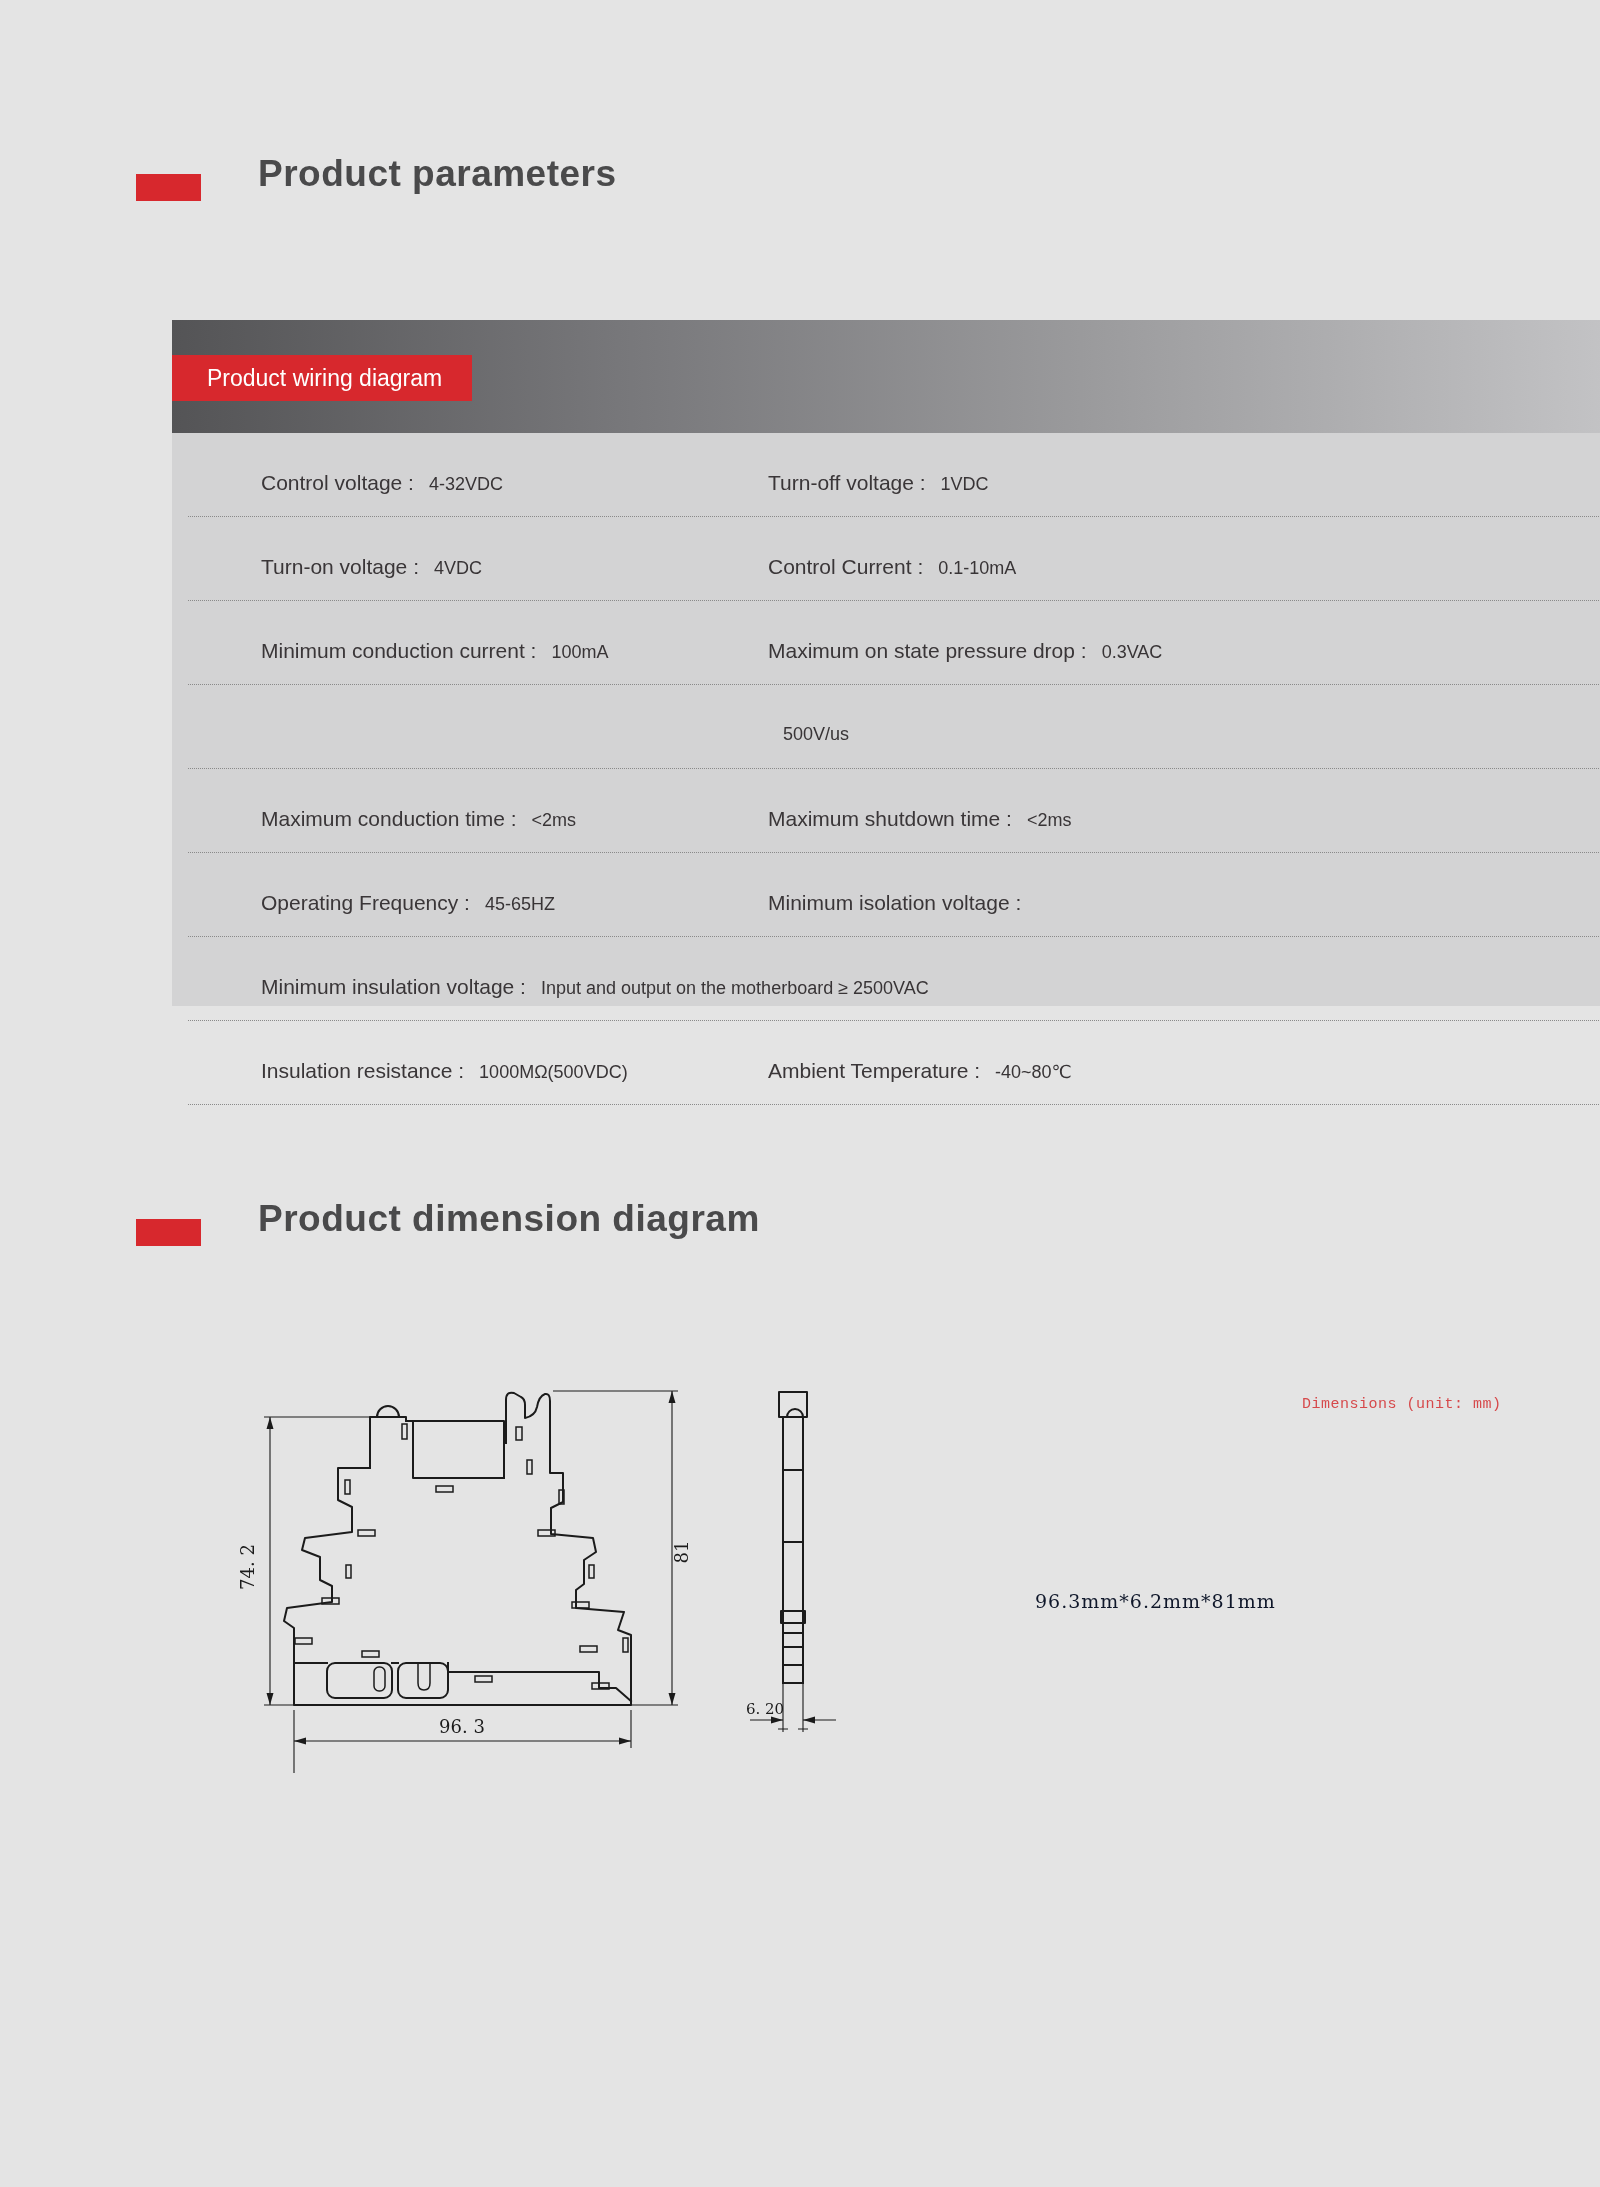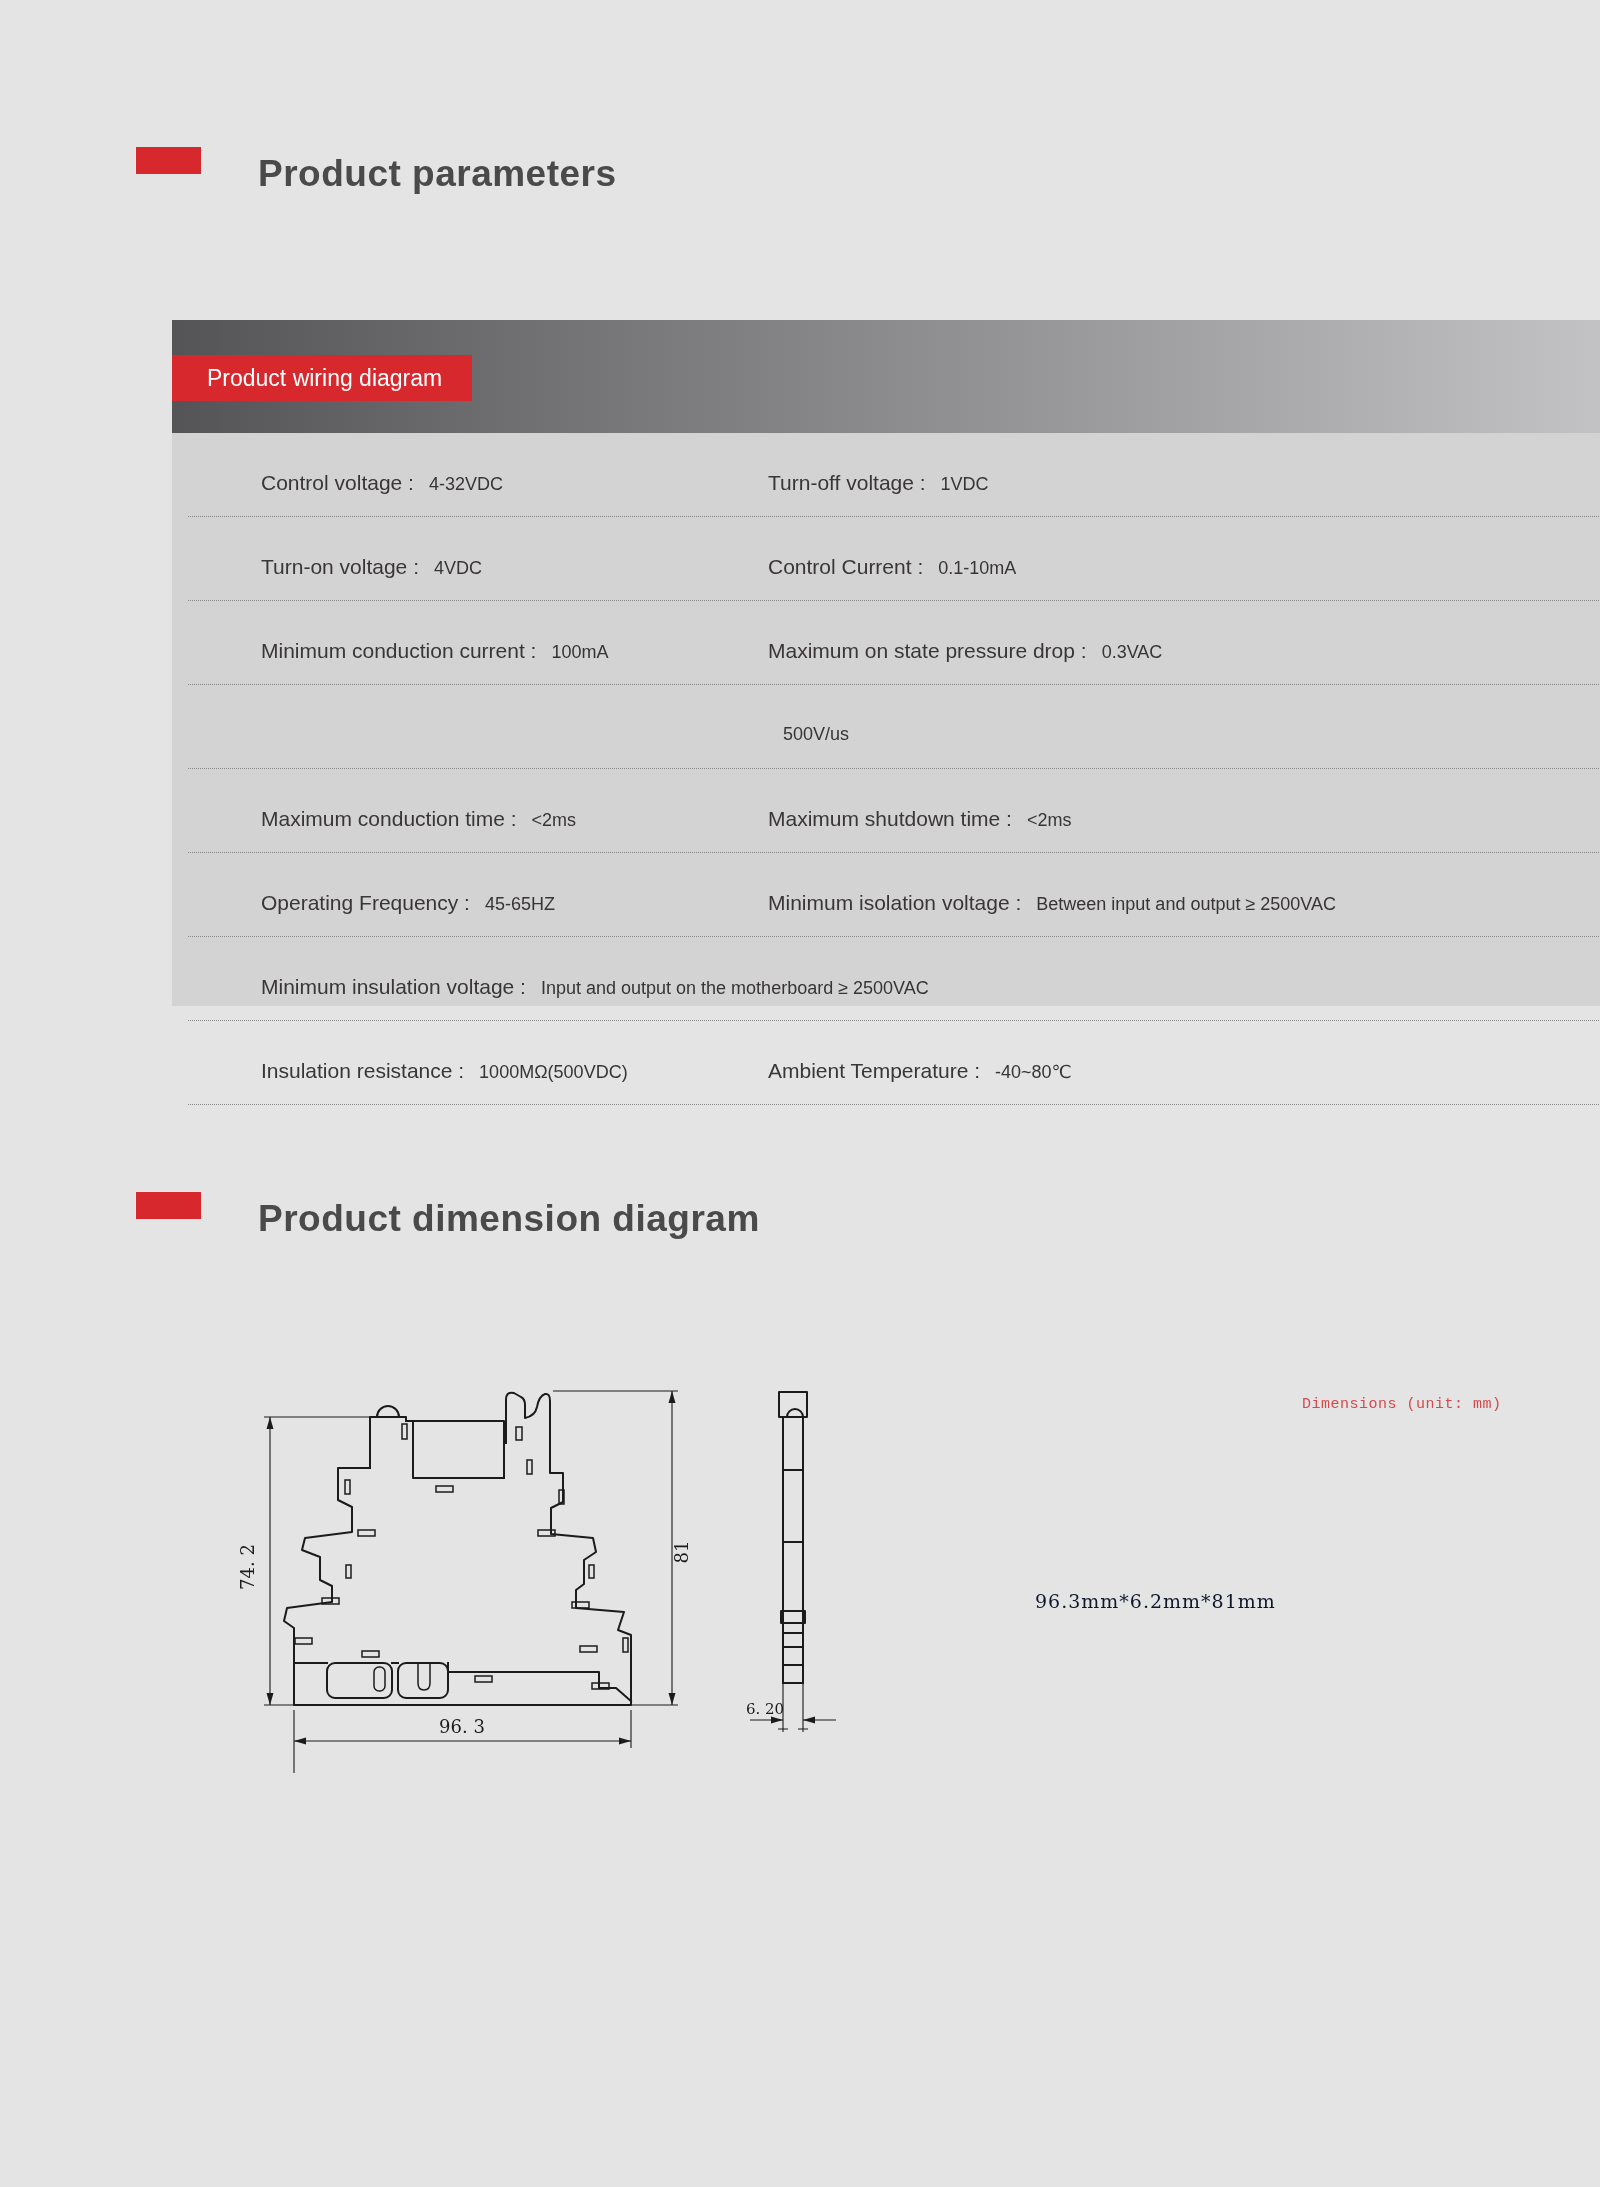--- a/index.html
+++ b/index.html
@@ -4,21 +4,21 @@
 <style>
   html,body{margin:0;padding:0;}
   body{
     width:1600px;height:2187px;position:relative;
     background:#e4e4e4;
     font-family:"Liberation Sans","DejaVu Sans",sans-serif;
     color:#3a3638;
     overflow:hidden;
   }
   
-  .sec-title{position:absolute;display:flex;align-items:flex-start;height:54px;padding-left:8px;}
+  .sec-title{position:absolute;display:flex;align-items:flex-end;height:54px;padding-left:8px;}
   .sec-title .block{width:65px;height:27px;background:#d7282d;margin-right:57px;}
   .sec-title h1{
     margin:0;font-size:37px;font-weight:bold;color:#4a4a4b;
     letter-spacing:.5px;line-height:54px;white-space:nowrap;
   }
   #sec1{left:128px;top:147px;}
   #sec2{left:128px;top:1192px;}
 
   
   .spec-table{
@@ -134,21 +134,20 @@
       </div>
     </div>
 
     <div class="spec-row">
       <div class="cell c1">
         <span class="lbl">Operating Frequency :</span>
         <span class="val">45-65HZ</span>
       </div>
       <div class="cell c2">
         <span class="lbl">Minimum isolation voltage :</span>
-        <span class="val">Between input and output ≥ 2500VAC</span>
       </div>
     </div>
 
     <div class="spec-row">
       <div class="cell c1">
         <span class="lbl">Minimum insulation voltage :</span>
         <span class="val">Input and output on the motherboard ≥ 2500VAC</span>
       </div>
     </div>
 

